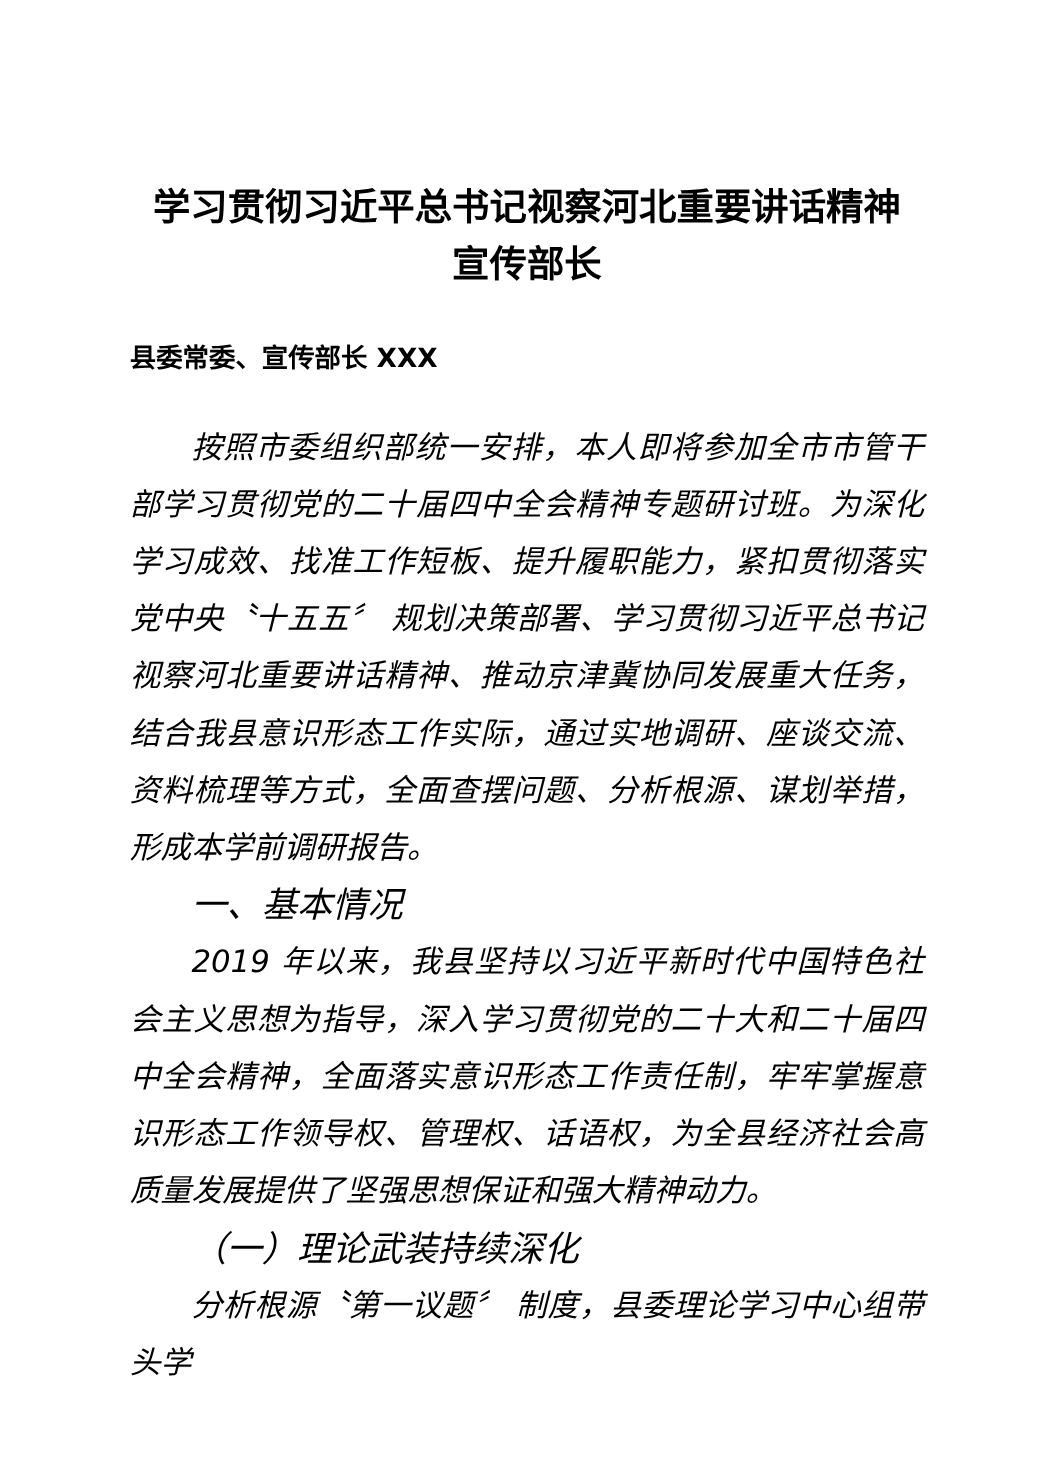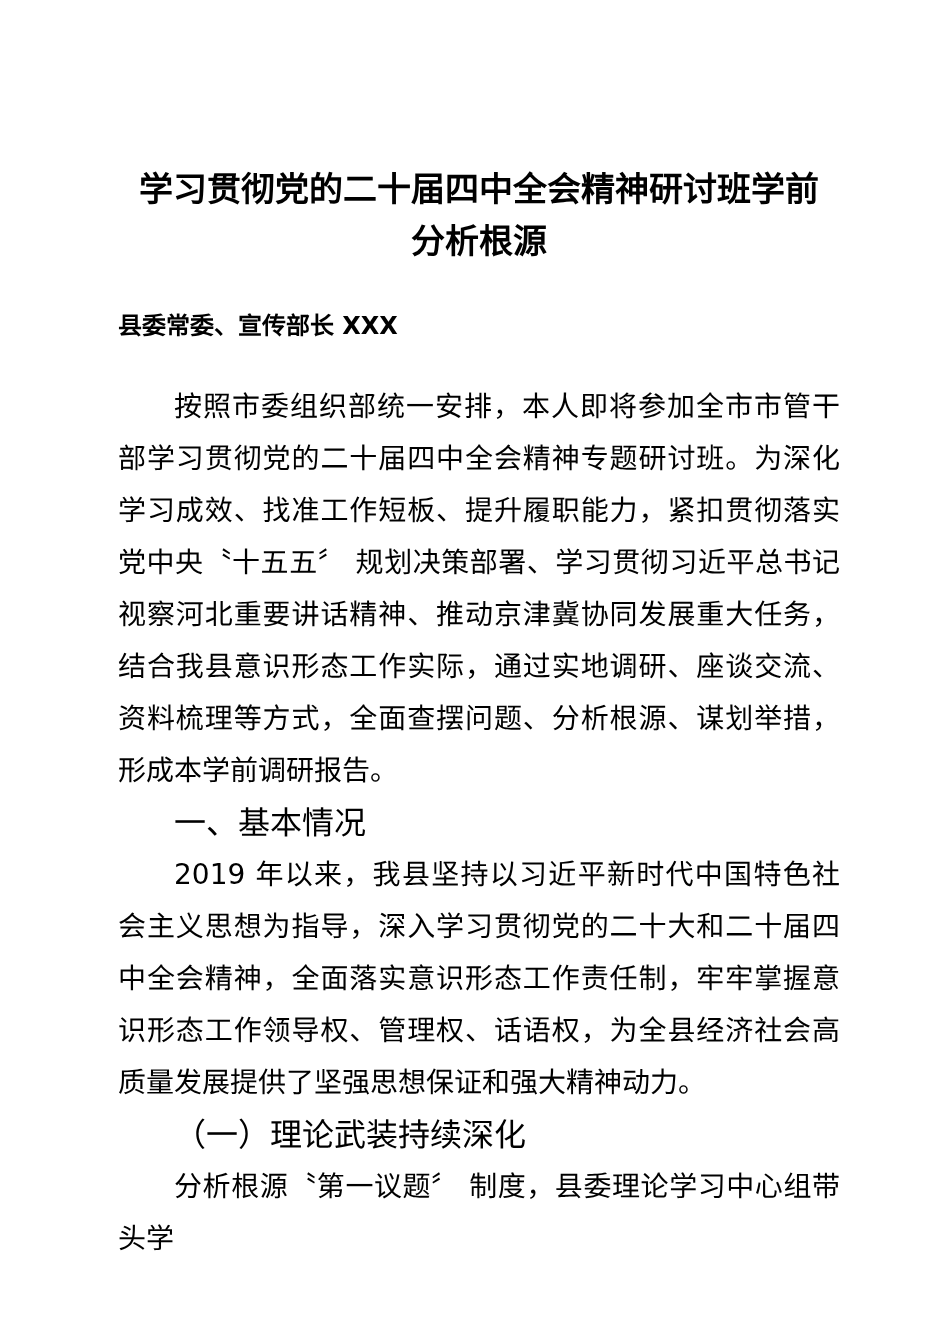--- a/index.html
+++ b/index.html
@@ -52,20 +52,21 @@
     font-size: 24px;
     font-weight: bold;
     line-height: 34px;
     text-align: left;
     padding-top: 42px;
   }
 
   
   .body-block {
     padding-top: 38px;
+    font-style: italic;
   }
 
   p.para {
     margin: 0;
     padding: 0;
     font-size: 28px;
     line-height: 52px;
     text-align: justify;
     text-align-last: left;
     text-indent: 56px;
@@ -84,22 +85,22 @@
   }
 </style>
 </head>
 <body>
 
 <div class="page">
 
   <div class="content">
 
     <h1 class="doc-title">
-      <span style="display: block;">学习贯彻党的二十届四中全会精神研讨班学前</span>
-      <span style="display: block;">分析根源</span>
+      <span style="display: block;">学习贯彻习近平总书记视察河北重要讲话精神</span>
+      <span style="display: block;">宣传部长</span>
     </h1>
 
     <h2 class="doc-subtitle">县委常委、宣传部长 XXX</h2>
 
     <div class="body-block">
 
       <p class="para">按照市委组织部统一安排，本人即将参加全市市管干部学习贯彻党的二十届四中全会精神专题研讨班。为深化学习成效、找准工作短板、提升履职能力，紧扣贯彻落实党中央〝十五五〞 规划决策部署、学习贯彻习近平总书记视察河北重要讲话精神、推动京津冀协同发展重大任务，结合我县意识形态工作实际，通过实地调研、座谈交流、资料梳理等方式，全面查摆问题、分析根源、谋划举措，形成本学前调研报告。</p>
 
       <p class="heading-l1">一、基本情况</p>
 

